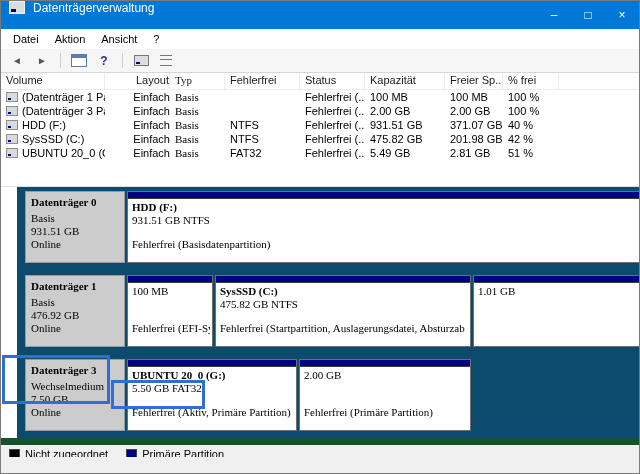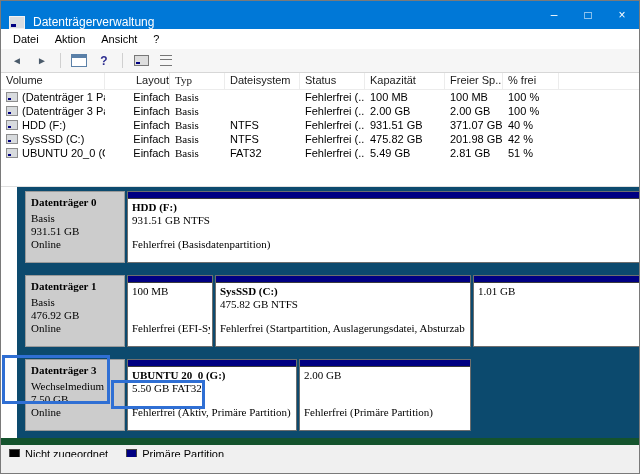--- a/index.html
+++ b/index.html
@@ -2,21 +2,21 @@
 <html><head>
 <meta charset="utf-8">
 <style>
   html,body{margin:0;padding:0;background:#ffffff;}
   .window{
     position:relative;width:640px;height:474px;box-sizing:border-box;
     border:1px solid #7a7a7a;background:#ffffff;overflow:hidden;
     font-family:"Liberation Sans",sans-serif;font-size:11px;color:#000;
   }
   
-  .titlebar{position:absolute;top:0;left:0;right:0;height:28px;background:#0078d7;display:flex;align-items:flex-end;}
+  .titlebar{position:absolute;top:0;left:0;right:0;height:28px;background:#0078d7;display:flex;align-items:flex-start;}
   .app-icon{width:14px;height:11px;margin-left:8px;background:#d9dde1;border:1px solid #f2f2f2;position:relative;flex:none;}
   .app-icon::after{content:"";position:absolute;left:1px;bottom:1px;width:5px;height:3px;background:#000082;}
   .title-text{color:#ffffff;font-size:12px;margin-left:8px;white-space:nowrap;}
   .win-controls{margin-left:auto;display:flex;height:28px;}
   .win-btn{width:34px;height:28px;display:flex;align-items:center;justify-content:center;color:#ffffff;font-size:12px;cursor:default;}
   
   .menubar{position:absolute;top:28px;left:0;right:0;height:20px;background:#ffffff;display:flex;align-items:center;padding-left:4px;}
   .menu-item{padding:2px 8px;white-space:nowrap;}
   
   .toolbar{position:absolute;top:48px;left:0;right:0;height:23px;background:#f6f6f6;border-bottom:1px solid #d7d7d7;display:flex;align-items:center;padding-left:7px;gap:7px;}
@@ -112,21 +112,21 @@
     <span class="tb-btn">
         <span class="icon-list"></span>
       </span>
   </div>
 
   <div class="table-panel">
     <div class="thead">
       <div class="th c0">Volume</div>
       <div class="th c1">Layout</div>
       <div class="th c2">Typ</div>
-      <div class="th c3">Dateisystem</div>
+      <div class="th c3">Fehlerfrei</div>
       <div class="th c4">Status</div>
       <div class="th c5">Kapazität</div>
       <div class="th c6">Freier Sp...</div>
       <div class="th c7">% frei</div>
       <div class="th cfill"></div>
     </div>
 
     <div class="trow">
       <div class="td c0 vol-cell">
           <span class="vol-icon"></span>

